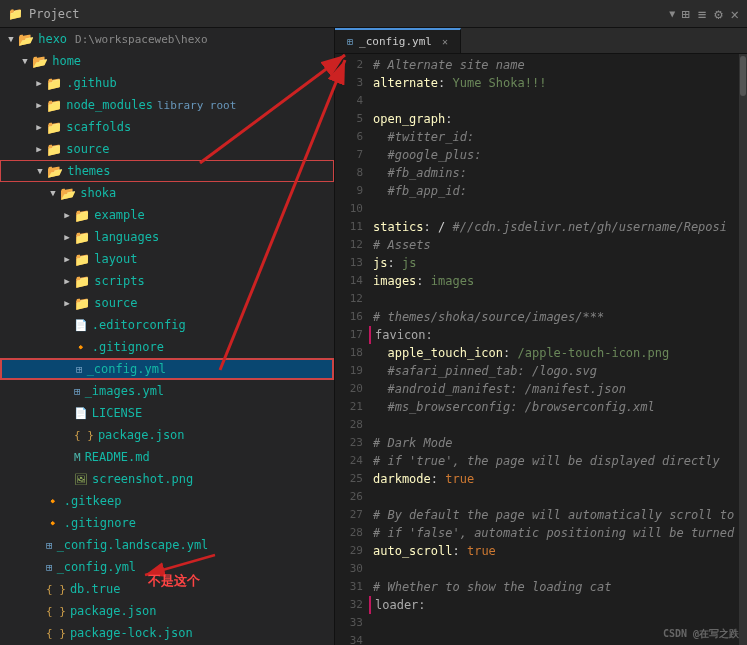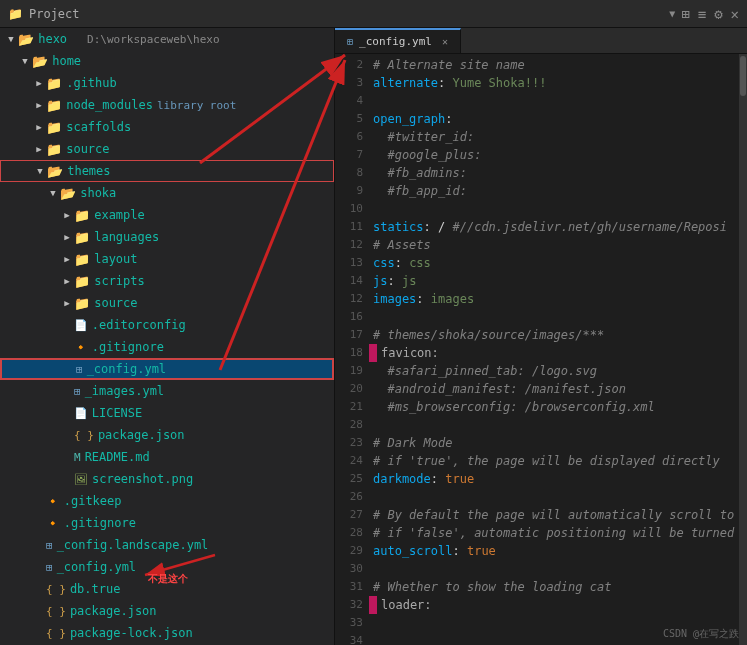--- a/index.html
+++ b/index.html
@@ -125,21 +125,21 @@
     .folder-icon { color: #dcb67a; margin-right: 4px; font-size: 13px; }
     .file-icon { margin-right: 4px; font-size: 11px; }
     .file-icon.yml { color: #6897bb; }
     .file-icon.json { color: #cb9d4a; }
     .file-icon.md { color: #4db6ac; }
     .file-icon.gitignore { color: #f0a050; }
     .file-icon.png { color: #a0c060; }
     .file-icon.editor { color: #888; }
 
     .item-label { color: #14b8a6; font-size: 12px; }
-    .item-label.dim { color: #888; font-size: 11px; margin-left: 20px; }
+    .item-label.dim { color: #888; font-size: 11px; margin-left: 8px; }
     .item-label.library-root { color: #6897bb; font-size: 11px; margin-left: 4px; }
 
     
     .editor-area {
       flex: 1;
       background: #1e1e1e;
       overflow: hidden;
       display: flex;
       flex-direction: column;
     }
@@ -170,35 +170,36 @@
       padding-top: 2px;
       font-size: 12px;
       line-height: 18px;
       overflow-x: hidden;
     }
     .code-line {
       height: 18px;
       white-space: nowrap;
       padding-left: 4px;
     }
-    .code-line.has-minus { border-left: 8px solid #be185d; }
+    .code-line.has-minus { border-left: 2px solid #be185d; }
 
     
     .c-comment { color: #808080; font-style: italic; }
-    .c-key { color: #0ea5e9; }
+    .c-key { color: #fef9c3; }
     .c-value { color: #6a8759; }
     .c-bool { color: #cc7832; }
 
     
     .watermark {
       position: absolute;
       bottom: 4px;
       right: 8px;
       color: #666;
       font-size: 10px;
+      font-weight: bold;
     }
 
     
     .themes-highlight {
       background: transparent;
       border: 1px solid #cc4444;
     }
 
     
     .wrapper {
@@ -221,21 +222,21 @@
       left: 0;
       width: 747px;
       height: 645px;
       pointer-events: none;
       z-index: 10;
     }
 
     .chinese-label {
       position: absolute;
       color: #ff4444;
-      font-size: 10px;
+      font-size: 13px;
       font-weight: bold;
       font-family: sans-serif;
       pointer-events: none;
       z-index: 11;
     }
 
     
     .editor-scrollbar {
       width: 8px;
       background: #333;
@@ -500,26 +501,26 @@
             <div class="code-line"><span class="c-key">alternate</span><span style="color:#ccc;">:</span> <span class="c-value">Yume Shoka!!!</span></div>
             <div class="code-line">&nbsp;</div>
             <div class="code-line"><span class="c-key">open_graph</span><span style="color:#ccc;">:</span></div>
             <div class="code-line"><span class="c-comment">&nbsp;&nbsp;#twitter_id:</span></div>
             <div class="code-line"><span class="c-comment">&nbsp;&nbsp;#google_plus:</span></div>
             <div class="code-line"><span class="c-comment">&nbsp;&nbsp;#fb_admins:</span></div>
             <div class="code-line"><span class="c-comment">&nbsp;&nbsp;#fb_app_id:</span></div>
             <div class="code-line">&nbsp;</div>
             <div class="code-line"><span class="c-key">statics</span>: / <span class="c-comment">#//cdn.jsdelivr.net/gh/username/Reposi</span></div>
             <div class="code-line"><span class="c-comment"># Assets</span></div>
-            <div class="code-line"><span class="c-key">css</span>: <span class="c-value">css</span></div>
             <div class="code-line"><span class="c-key">js</span>: <span class="c-value">js</span></div>
             <div class="code-line"><span class="c-key">images</span>: <span class="c-value">images</span></div>
             <div class="code-line">&nbsp;</div>
             <div class="code-line"><span class="c-comment"># themes/shoka/source/images/***</span></div>
             <div class="code-line has-minus"><span style="color:#aaa;">favicon:</span></div>
+            <div class="code-line">&nbsp;&nbsp;<span class="c-key">apple_touch_icon</span>: <span class="c-value">/apple-touch-icon.png</span></div>
             <div class="code-line"><span class="c-comment">&nbsp;&nbsp;#safari_pinned_tab: /logo.svg</span></div>
             <div class="code-line"><span class="c-comment">&nbsp;&nbsp;#android_manifest: /manifest.json</span></div>
             <div class="code-line"><span class="c-comment">&nbsp;&nbsp;#ms_browserconfig: /browserconfig.xml</span></div>
             <div class="code-line">&nbsp;</div>
             <div class="code-line"><span class="c-comment"># Dark Mode</span></div>
             <div class="code-line"><span class="c-comment"># if 'true', the page will be displayed directly</span></div>
             <div class="code-line"><span class="c-key">darkmode</span>: <span class="c-bool">true</span></div>
             <div class="code-line">&nbsp;</div>
             <div class="code-line"><span class="c-comment"># By default the page will automatically scroll to</span></div>
             <div class="code-line"><span class="c-comment"># if 'false', automatic positioning will be turned</span></div>

